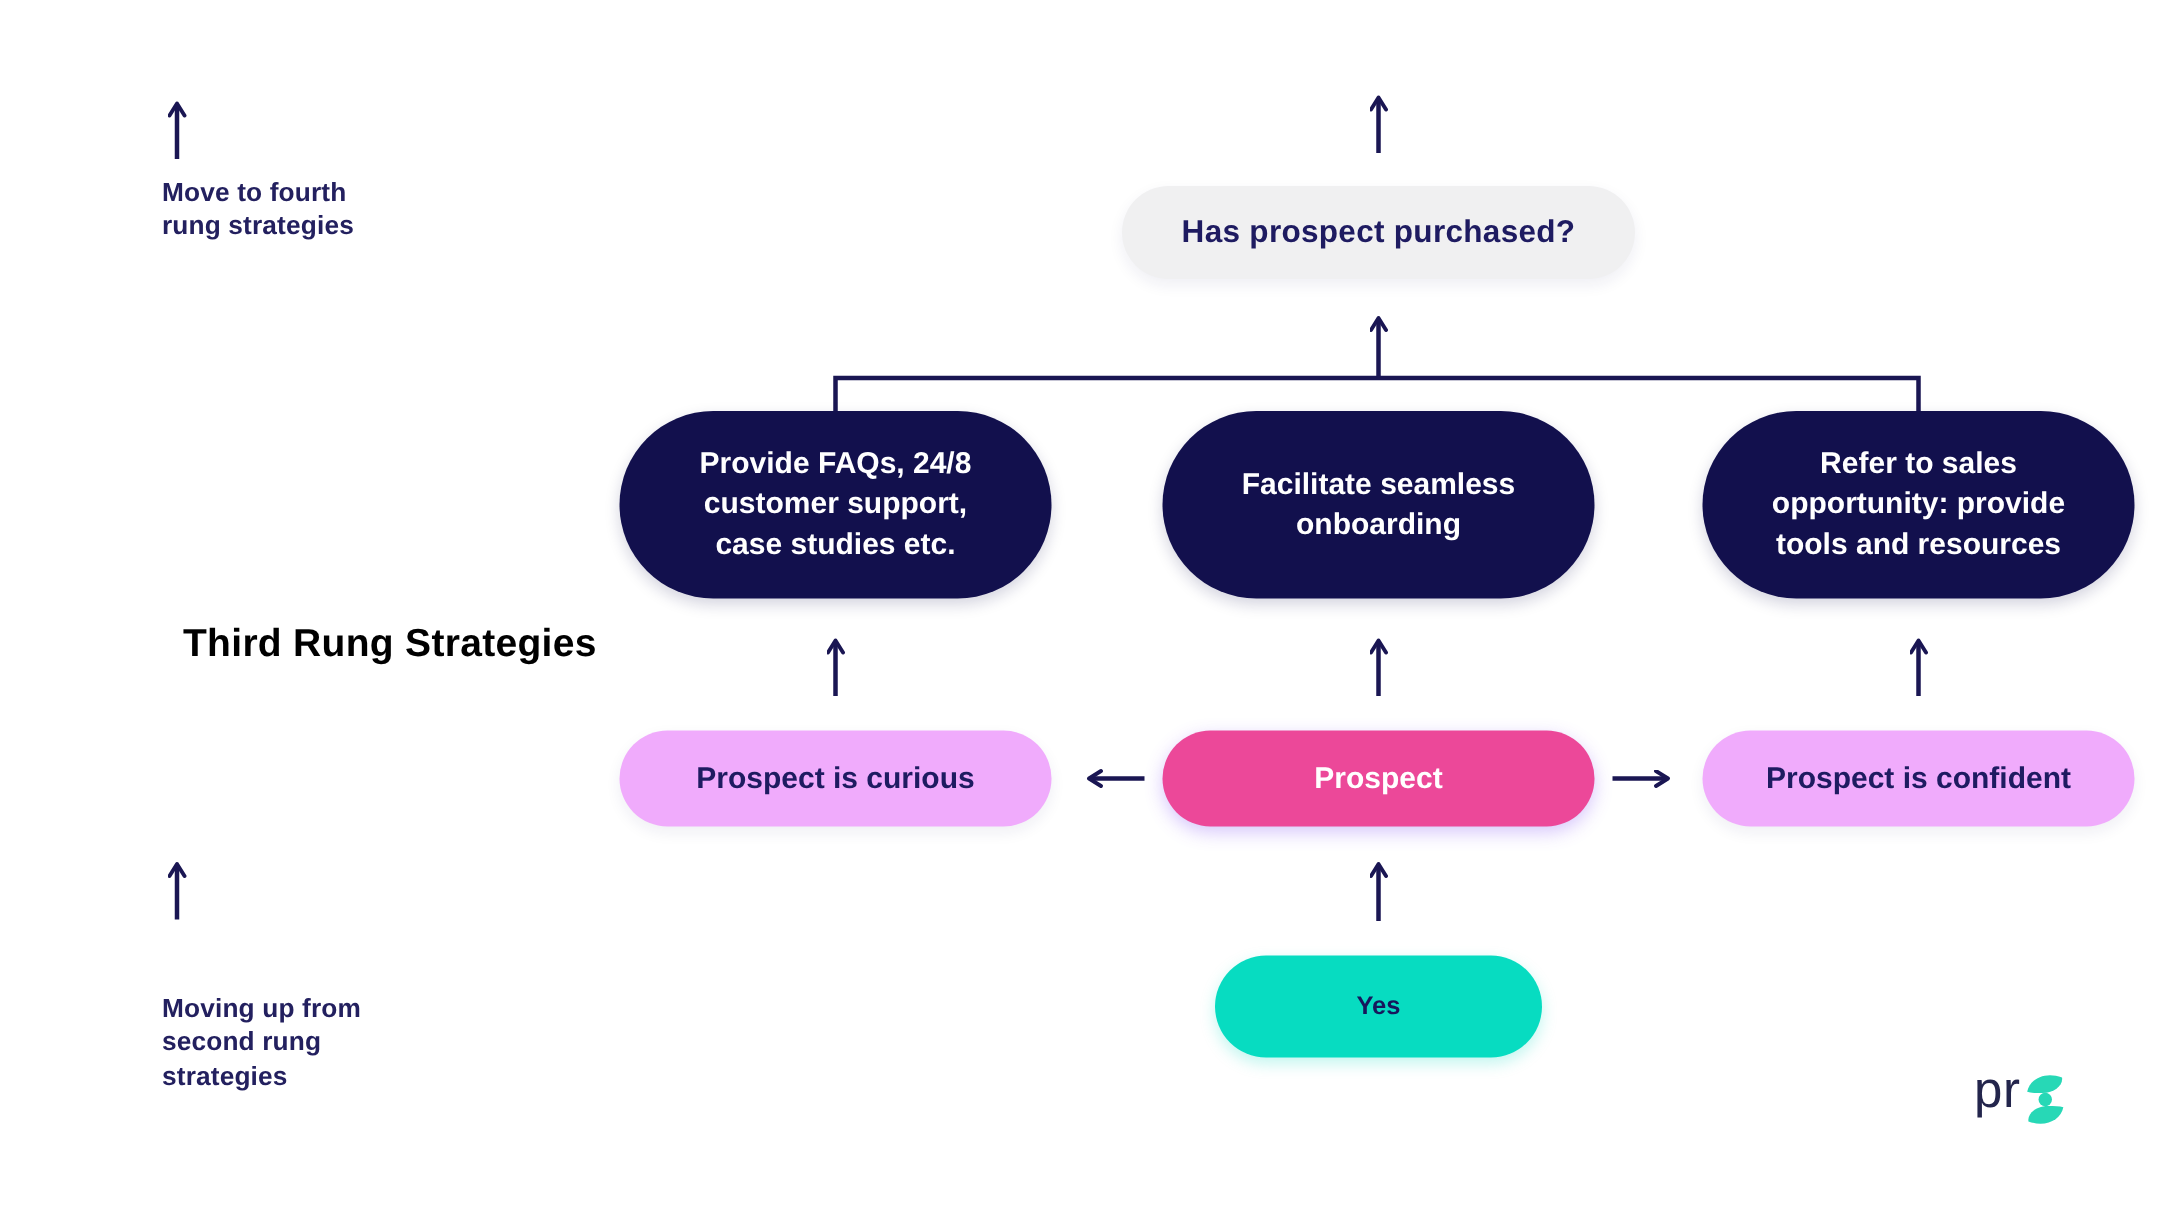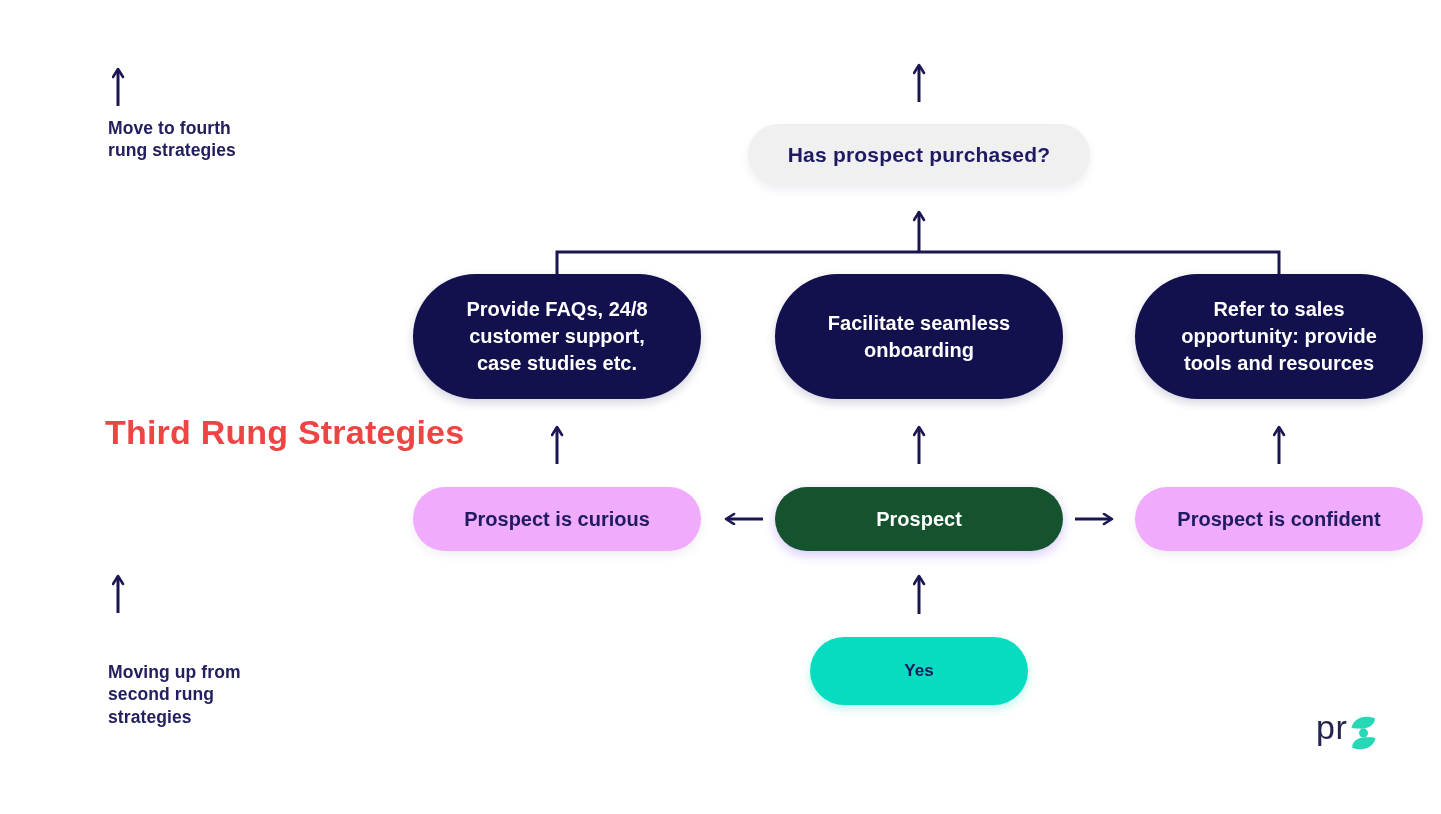--- a/index.html
+++ b/index.html
@@ -55,21 +55,21 @@
     top: 487px; width: 288px; height: 64px;
     border-radius: 32px;
     font-size: 20px; font-weight: 700;
   }
   .state-gray {
     background: #f0abfc;
     color: #1e1b61;
     box-shadow: 0 4px 10px rgba(30,27,97,0.07);
   }
   .state-left  { left: 373px; }
-  .state-mid   { left: 735px; background: #14532d; color: #ffffff; box-shadow: 0 4px 12px rgba(124,69,245,0.3); }
+  .state-mid   { left: 735px; background: #ec4899; color: #ffffff; box-shadow: 0 4px 12px rgba(124,69,245,0.3); }
   .state-right { left: 1095px; }
   .pill-yes {
     left: 770px; top: 637px; width: 218px; height: 68px;
     background: #07dcc1;
     border-radius: 34px;
     color: #17175c;
     font-size: 17px; font-weight: 700;
     box-shadow: 0 4px 10px rgba(7,220,193,0.25);
   }
   .side-label {
@@ -77,24 +77,24 @@
     font-size: 17.5px;
     font-weight: 700;
     color: #23205f;
     line-height: 1.28;
     letter-spacing: 0.1px;
   }
   .label-top-left { left: 68px; top: 117px; width: 165px; }
   .label-bottom-left { left: 68px; top: 661px; width: 140px; }
   .heading {
     position: absolute;
-    left: 65px; top: 413px;
-    font-size: 34px;
+    left: 82px; top: 413px;
+    font-size: 26px;
     font-weight: 800;
-    color: #ef4444;
+    color: #000000;
     letter-spacing: 0.2px;
     white-space: nowrap;
   }
   .logo {
     position: absolute;
     left: 1276px; top: 708px;
     display: flex;
     align-items: center;
     color: #23254c;
     font-size: 34px;

